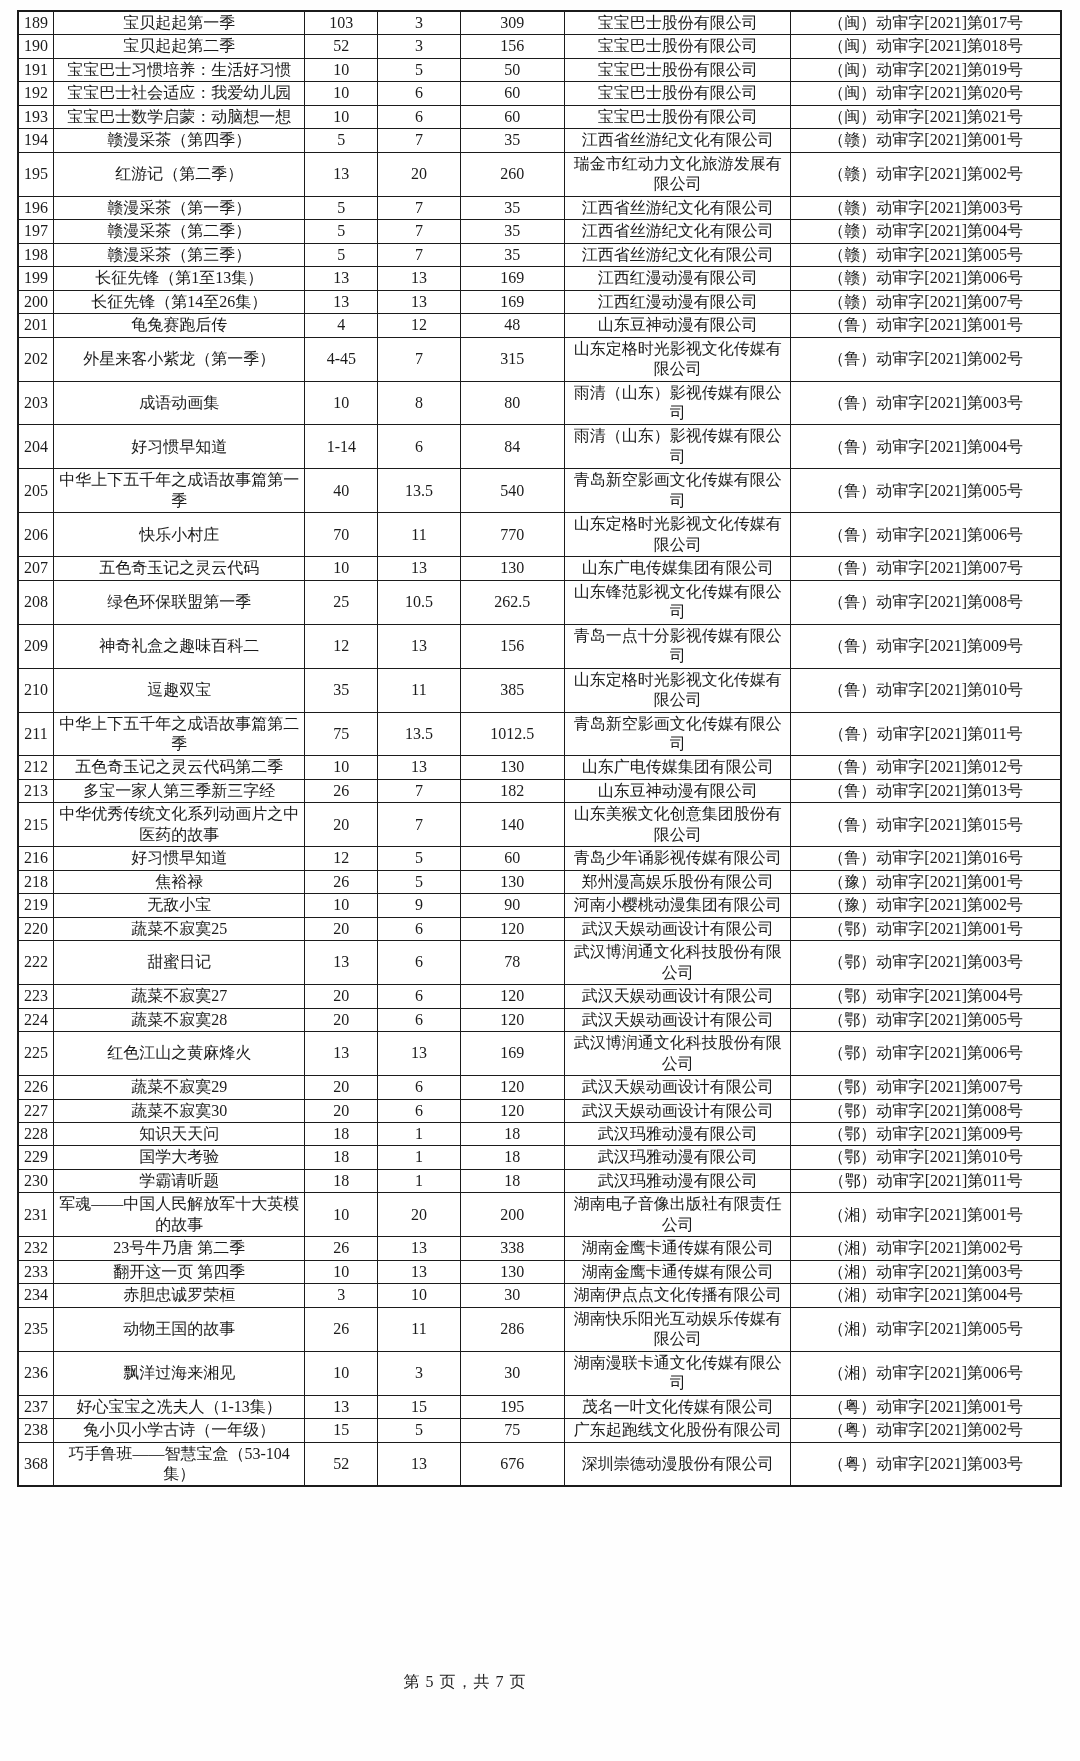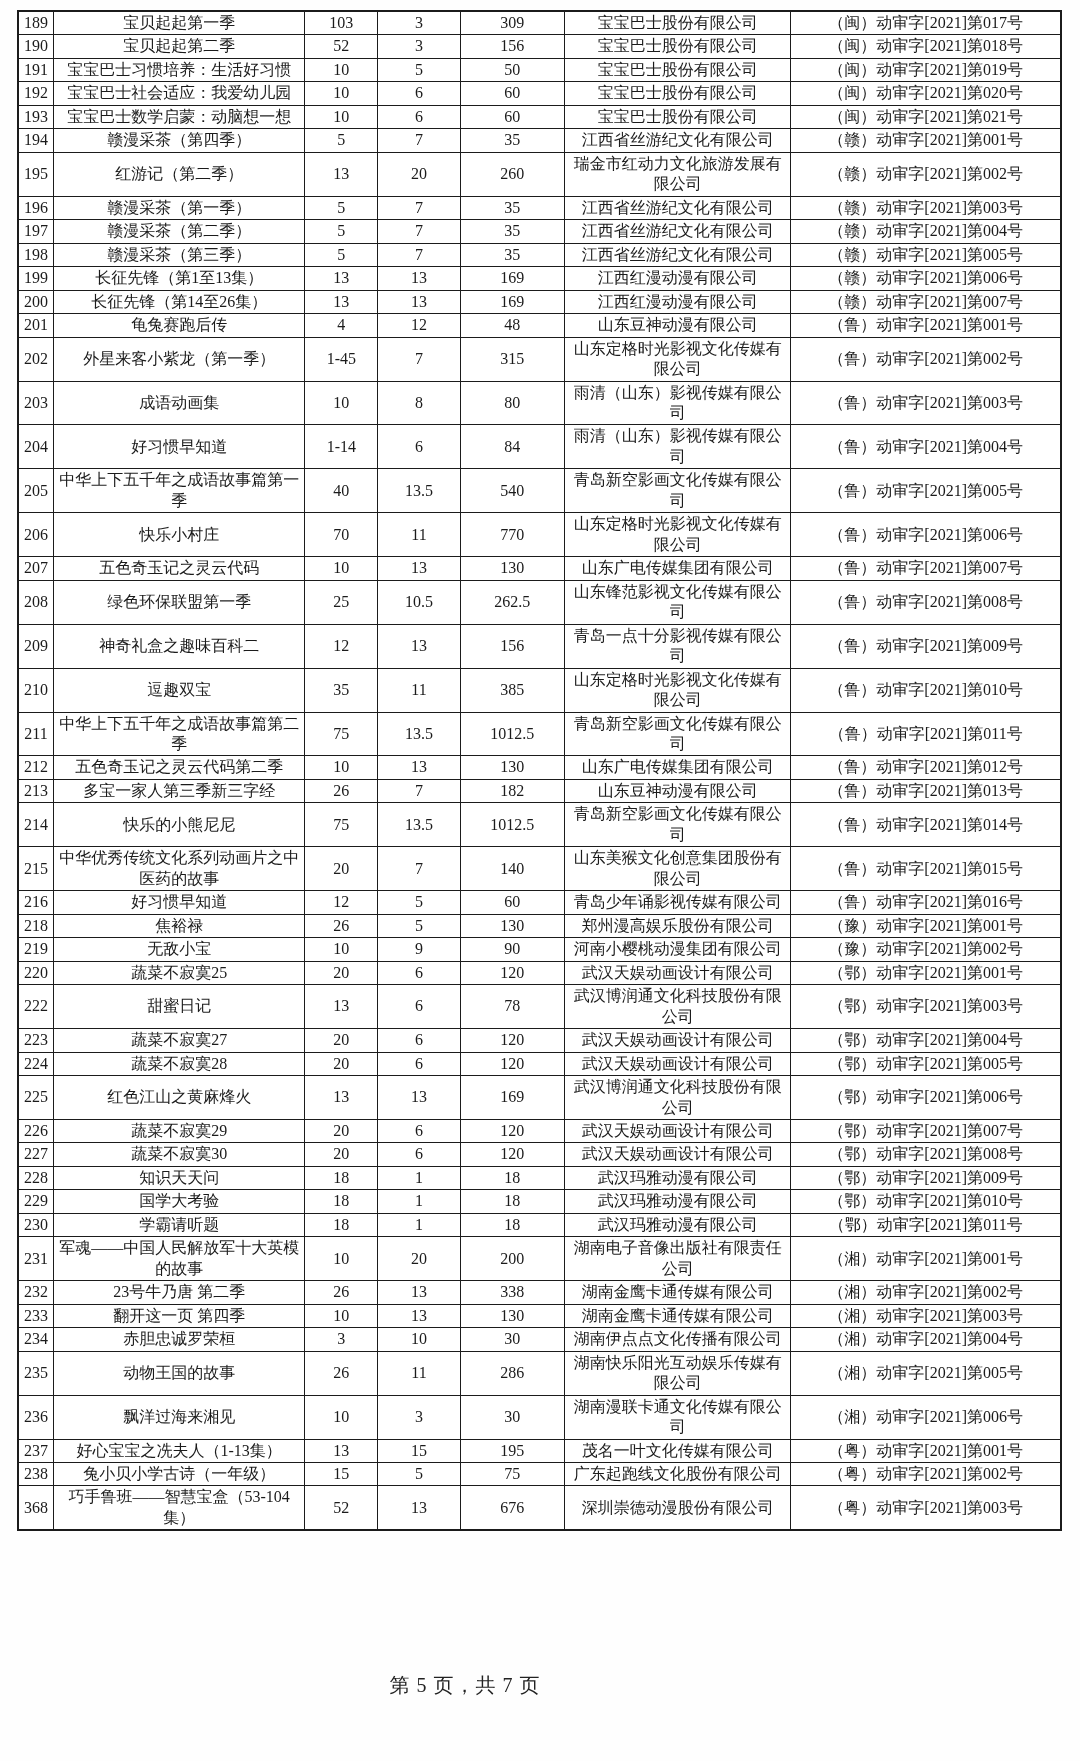--- a/index.html
+++ b/index.html
@@ -47,21 +47,21 @@
   col.c3 { width: 7.9%; }
   col.c4 { width: 10.0%; }
   col.c5 { width: 21.7%; }
   col.c6 { width: 25.9%; }
   .footer {
     position: absolute;
     left: 0;
     top: 1672px;
     width: 930px;
     text-align: center;
-    font-size: 20px;
+    font-size: 16px;
     letter-spacing: 1px;
     color: #222;
   }
 </style>
 </head>
 <body>
 
 <div class="page">
 
   <table class="approval">
@@ -188,21 +188,21 @@
       <td>龟兔赛跑后传</td>
       <td>4</td>
       <td>12</td>
       <td>48</td>
       <td>山东豆神动漫有限公司</td>
       <td>（鲁）动审字[2021]第001号</td>
     </tr>
         <tr>
       <td class="c-serial">202</td>
       <td>外星来客小紫龙（第一季）</td>
-      <td>1-45</td>
+      <td>4-45</td>
       <td>7</td>
       <td>315</td>
       <td>山东定格时光影视文化传媒有限公司</td>
       <td>（鲁）动审字[2021]第002号</td>
     </tr>
         <tr>
       <td class="c-serial">203</td>
       <td>成语动画集</td>
       <td>10</td>
       <td>8</td>
@@ -292,29 +292,20 @@
       <td>（鲁）动审字[2021]第012号</td>
     </tr>
         <tr>
       <td class="c-serial">213</td>
       <td>多宝一家人第三季新三字经</td>
       <td>26</td>
       <td>7</td>
       <td>182</td>
       <td>山东豆神动漫有限公司</td>
       <td>（鲁）动审字[2021]第013号</td>
-    </tr>
-        <tr>
-      <td class="c-serial">214</td>
-      <td>快乐的小熊尼尼</td>
-      <td>75</td>
-      <td>13.5</td>
-      <td>1012.5</td>
-      <td>青岛新空影画文化传媒有限公司</td>
-      <td>（鲁）动审字[2021]第014号</td>
     </tr>
         <tr>
       <td class="c-serial">215</td>
       <td>中华优秀传统文化系列动画片之中医药的故事</td>
       <td>20</td>
       <td>7</td>
       <td>140</td>
       <td>山东美猴文化创意集团股份有限公司</td>
       <td>（鲁）动审字[2021]第015号</td>
     </tr>

